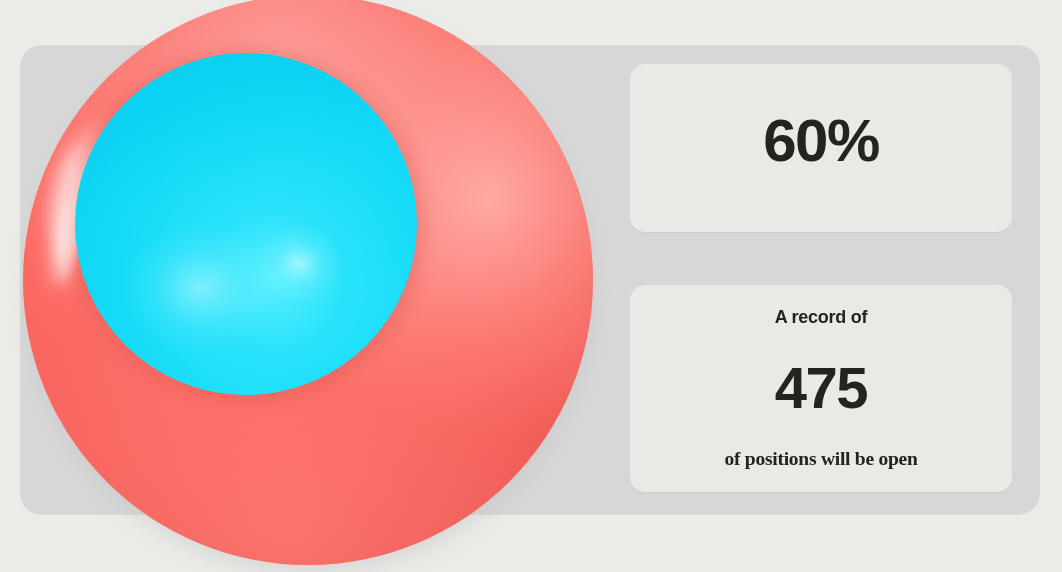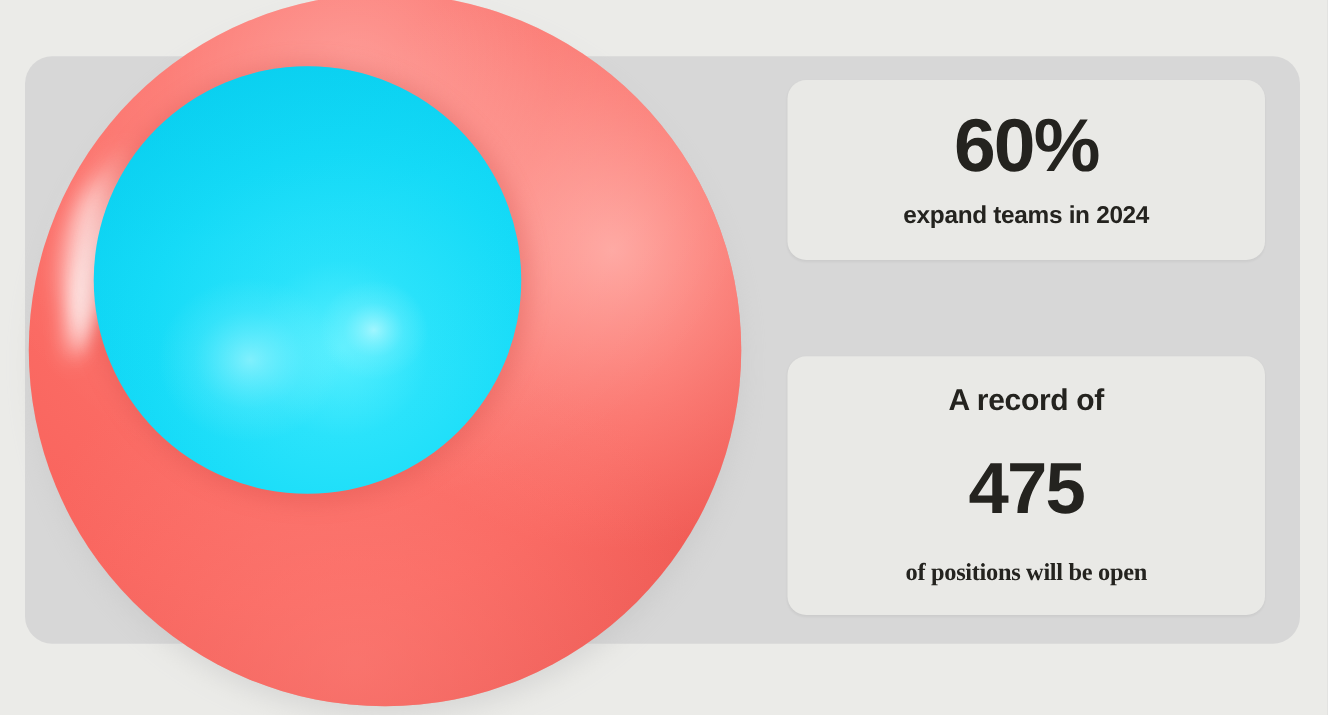--- a/index.html
+++ b/index.html
@@ -69,21 +69,21 @@
     border-radius: 15px;
     box-shadow: 0 1px 2px rgba(0,0,0,0.05);
     display: flex;
     flex-direction: column;
     align-items: center;
     justify-content: center;
     text-align: center;
     box-sizing: border-box;
   }
   .card-one {
-    height: 144px;
+    height: 168px;
     padding: 10px 18px 14px 18px;
   }
   .card-two {
     height: 207px;
     padding: 16px 18px 14px 18px;
     justify-content: space-between;
   }
 
   .big-number {
     color: #24231f;
@@ -105,21 +105,21 @@
 
   .caption {
     color: #24231f;
     font-size: 19.5px;
     font-weight: bold;
     line-height: 1.22;
     letter-spacing: -0.25px;
   }
   .caption-lead {
     color: #24231f;
-    font-size: 24px;
+    font-size: 18px;
     font-weight: bold;
     line-height: 1.2;
     letter-spacing: -0.25px;
     margin-top: 6px;
   }
   .caption-trail {
     color: #24231f;
     font-size: 19.5px;
     font-weight: bold;
     line-height: 1.2;
@@ -228,21 +228,20 @@
       <ellipse cx="200" cy="296" rx="74" ry="66" fill="url(#gSpotA)"></ellipse>
       <ellipse cx="299" cy="272" rx="44" ry="40" fill="url(#gSpotB)"></ellipse>
     </svg>
   </div>
 
   <div class="stat-column">
 
     <div class="stat-card card-one">
       <div class="big-number">60%</div>
       <div class="caption">
-        <span class="caption-line">expand teams in 2024</span>
       </div>
     </div>
 
     <div class="stat-card card-two">
       <div class="caption-lead">A record of</div>
       <div class="big-number">475</div>
       <div class="caption-trail">of positions will be open</div>
     </div>
 
   </div>

